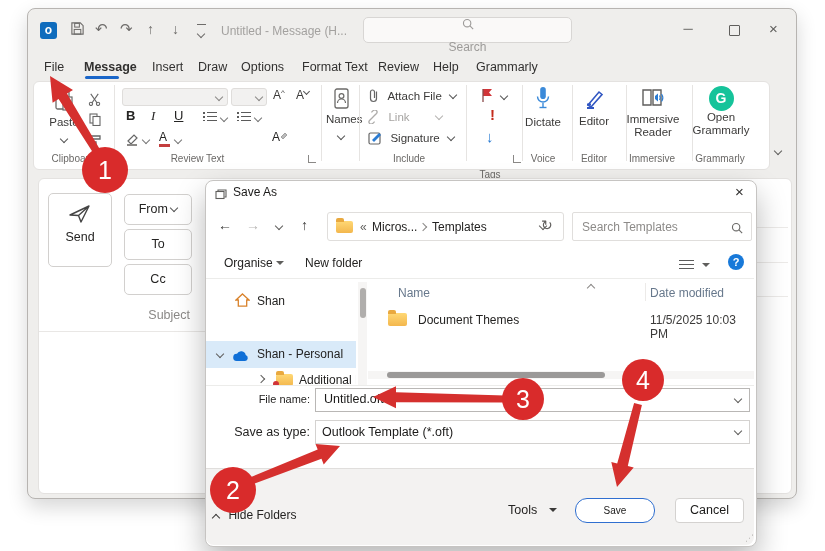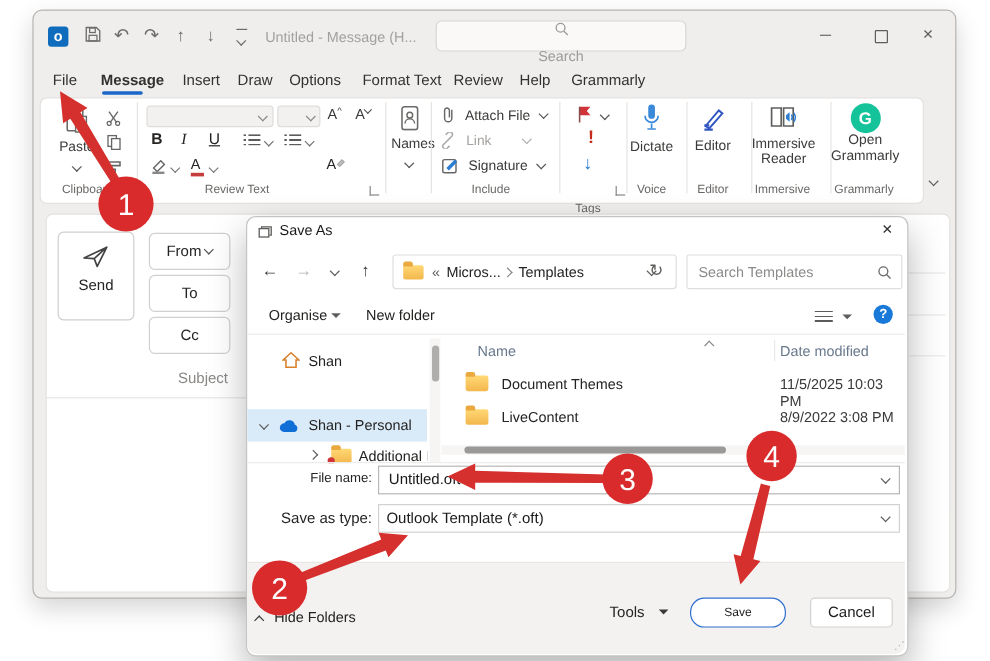--- a/index.html
+++ b/index.html
@@ -357,25 +357,20 @@
   <div class="abs hdrcol" style="left:398px;top:286px;">Name</div>
   <div class="abs chv up" style="left:588px;top:285px;color:#8a8886;"></div>
   <div class="abs" style="left:645px;top:283px;width:1px;height:18px;background:#eceae8;"></div>
   <div class="abs hdrcol" style="left:650px;top:286px;">Date modified</div>
 
   <div class="abs" style="left:370px;top:306px;width:384px;height:27px;">
     <span class="folder" style="left:18px;top:7px;width:19px;height:13px;"></span>
     <span class="abs dlg-txt" style="left:48px;top:7px;">Document Themes</span>
     <span class="abs dlg-txt" style="left:280px;top:7px;color:#3b3a39;">11/5/2025 10:03 PM</span>
   </div>
-  <div class="abs" style="left:370px;top:334px;width:384px;height:27px;">
-    <span class="folder" style="left:18px;top:7px;width:19px;height:13px;"></span>
-    <span class="abs dlg-txt" style="left:48px;top:7px;">LiveContent</span>
-    <span class="abs dlg-txt" style="left:280px;top:7px;color:#3b3a39;">8/9/2022 3:08 PM</span>
-  </div>
 
   <div class="abs" style="left:368px;top:371px;width:386px;height:8px;background:#f6f5f4;">
     <div class="abs" style="left:19px;top:1px;width:218px;height:6px;background:#9b9998;border-radius:3px;"></div>
   </div>
 
   <div class="abs" style="left:206px;top:385px;width:548px;height:1px;background:#ececea;"></div>
   <div class="abs" style="left:230px;top:393px;width:80px;text-align:right;font-size:11px;">File name:</div>
   <div class="abs" style="left:315px;top:388px;width:433px;height:22px;border:1px solid #b9b7b5;background:#fff;">
     <input style="position: absolute; left: 6px; top: 2px; width: 400px; border: none; outline: none; font-size: 12.5px; color: rgb(27, 26, 25); background: transparent;" value="Untitled.oft">
     <span class="abs chv" style="right:8px;top:7px;color:#5f5e5c;"></span>

